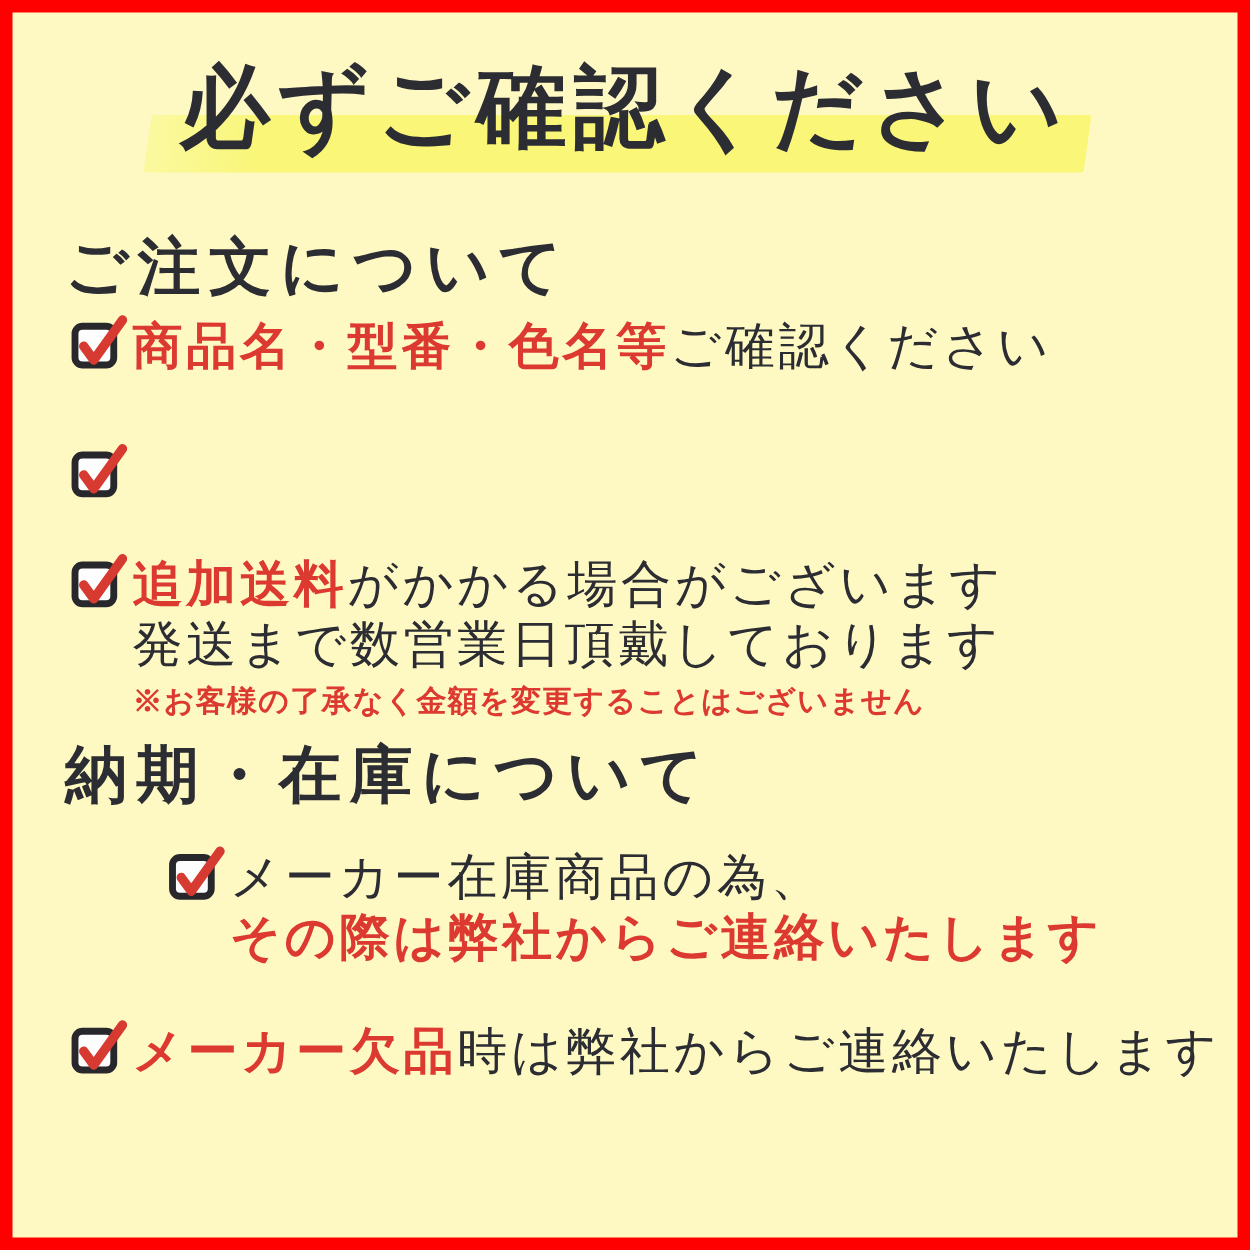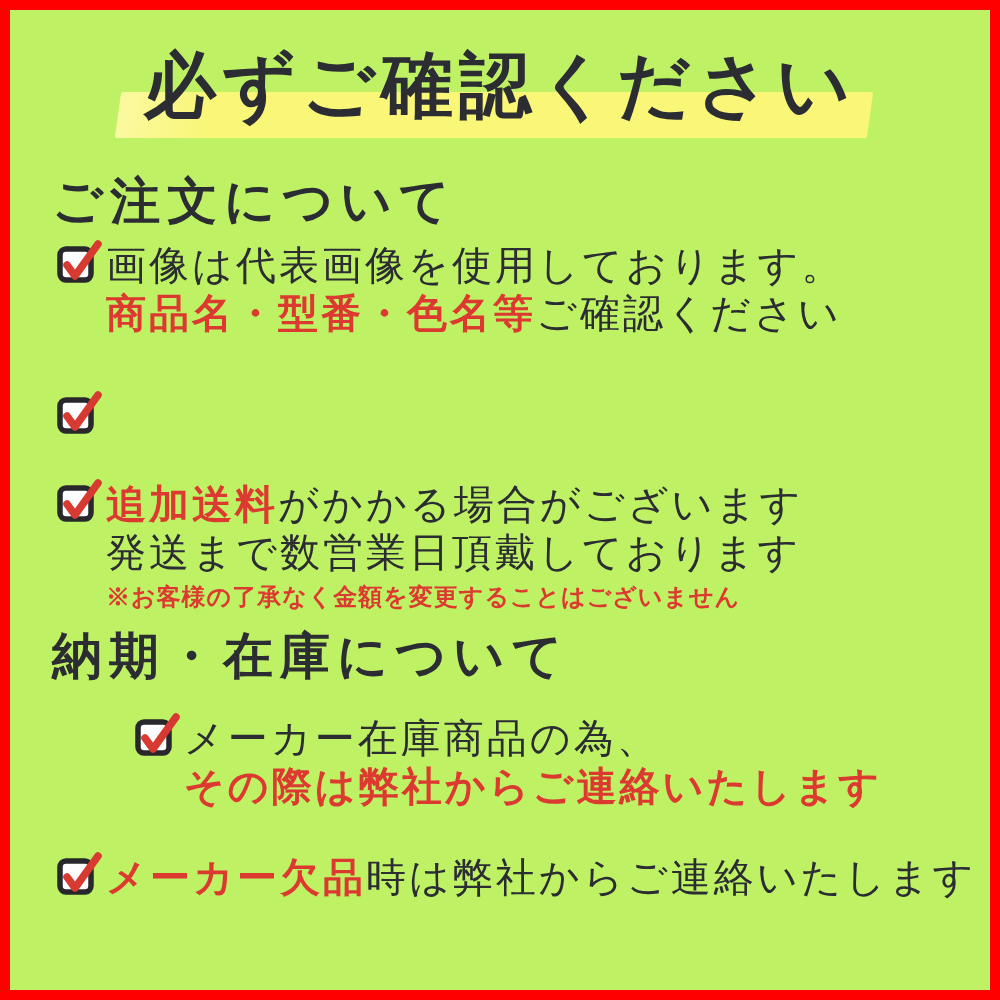--- a/index.html
+++ b/index.html
@@ -4,21 +4,21 @@
 <style>
   * { margin:0; padding:0; box-sizing:border-box; }
   html,body { width:1000px; height:1000px; }
   body {
     font-family: "DejaVu Serif", "Liberation Serif", serif;
     background:#ffffff;
   }
   .frame {
     position:relative;
     width:1000px; height:1000px;
-    background:#bef264;
+    background:#fef9c3;
     border:10px solid #ff0000;
     overflow:hidden;
   }
   
   .title-block {
     margin-top:34px;
     text-align:center;
     line-height:1.15;
   }
   .title-inner {
@@ -46,21 +46,21 @@
   
   h2.sec {
     font-size:50px;
     font-weight:700;
     letter-spacing:7px;
     color:#2c2c33;
     line-height:1.2;
     margin-left:42px;
     white-space:nowrap;
   }
-  .sec-1 { margin-top:44px; margin-bottom:10px; }
+  .sec-1 { margin-top:56px; margin-bottom:10px; }
   .sec-2 { margin-top:14px; margin-bottom:28px; }
   
   .item {
     display:flex;
     align-items:flex-start;
     margin-left:46px;
     margin-right:30px;
   }
   .mb-a { margin-bottom:55px; }
   .mb-b { margin-bottom:44px; }
@@ -105,21 +105,20 @@
   </header>
 
   <h2 class="sec sec-1">ご注文について</h2>
 
   <div class="item mb-a">
     <svg class="cb" viewBox="0 0 46 46" aria-hidden="true">
       <rect x="4" y="10" width="31" height="31" rx="6" fill="#fdfdfd" stroke="#28282c" stroke-width="5.5"></rect>
       <path d="M11 26 L19 37 L42 5" fill="none" stroke="#d63a30" stroke-width="7.5" stroke-linecap="round" stroke-linejoin="round"></path>
     </svg>
     <div class="txt">
-      <p class="ln"><span>画像は代表画像を使用しております。</span></p>
       <p class="ln"><span class="seg-red">商品名・型番・色名等</span><span>ご確認ください</span></p>
     </div>
   </div>
 
   <div class="item mb-b">
     <svg class="cb" viewBox="0 0 46 46" aria-hidden="true">
       <rect x="4" y="10" width="31" height="31" rx="6" fill="#fdfdfd" stroke="#28282c" stroke-width="5.5"></rect>
       <path d="M11 26 L19 37 L42 5" fill="none" stroke="#d63a30" stroke-width="7.5" stroke-linecap="round" stroke-linejoin="round"></path>
     </svg>
   </div>

